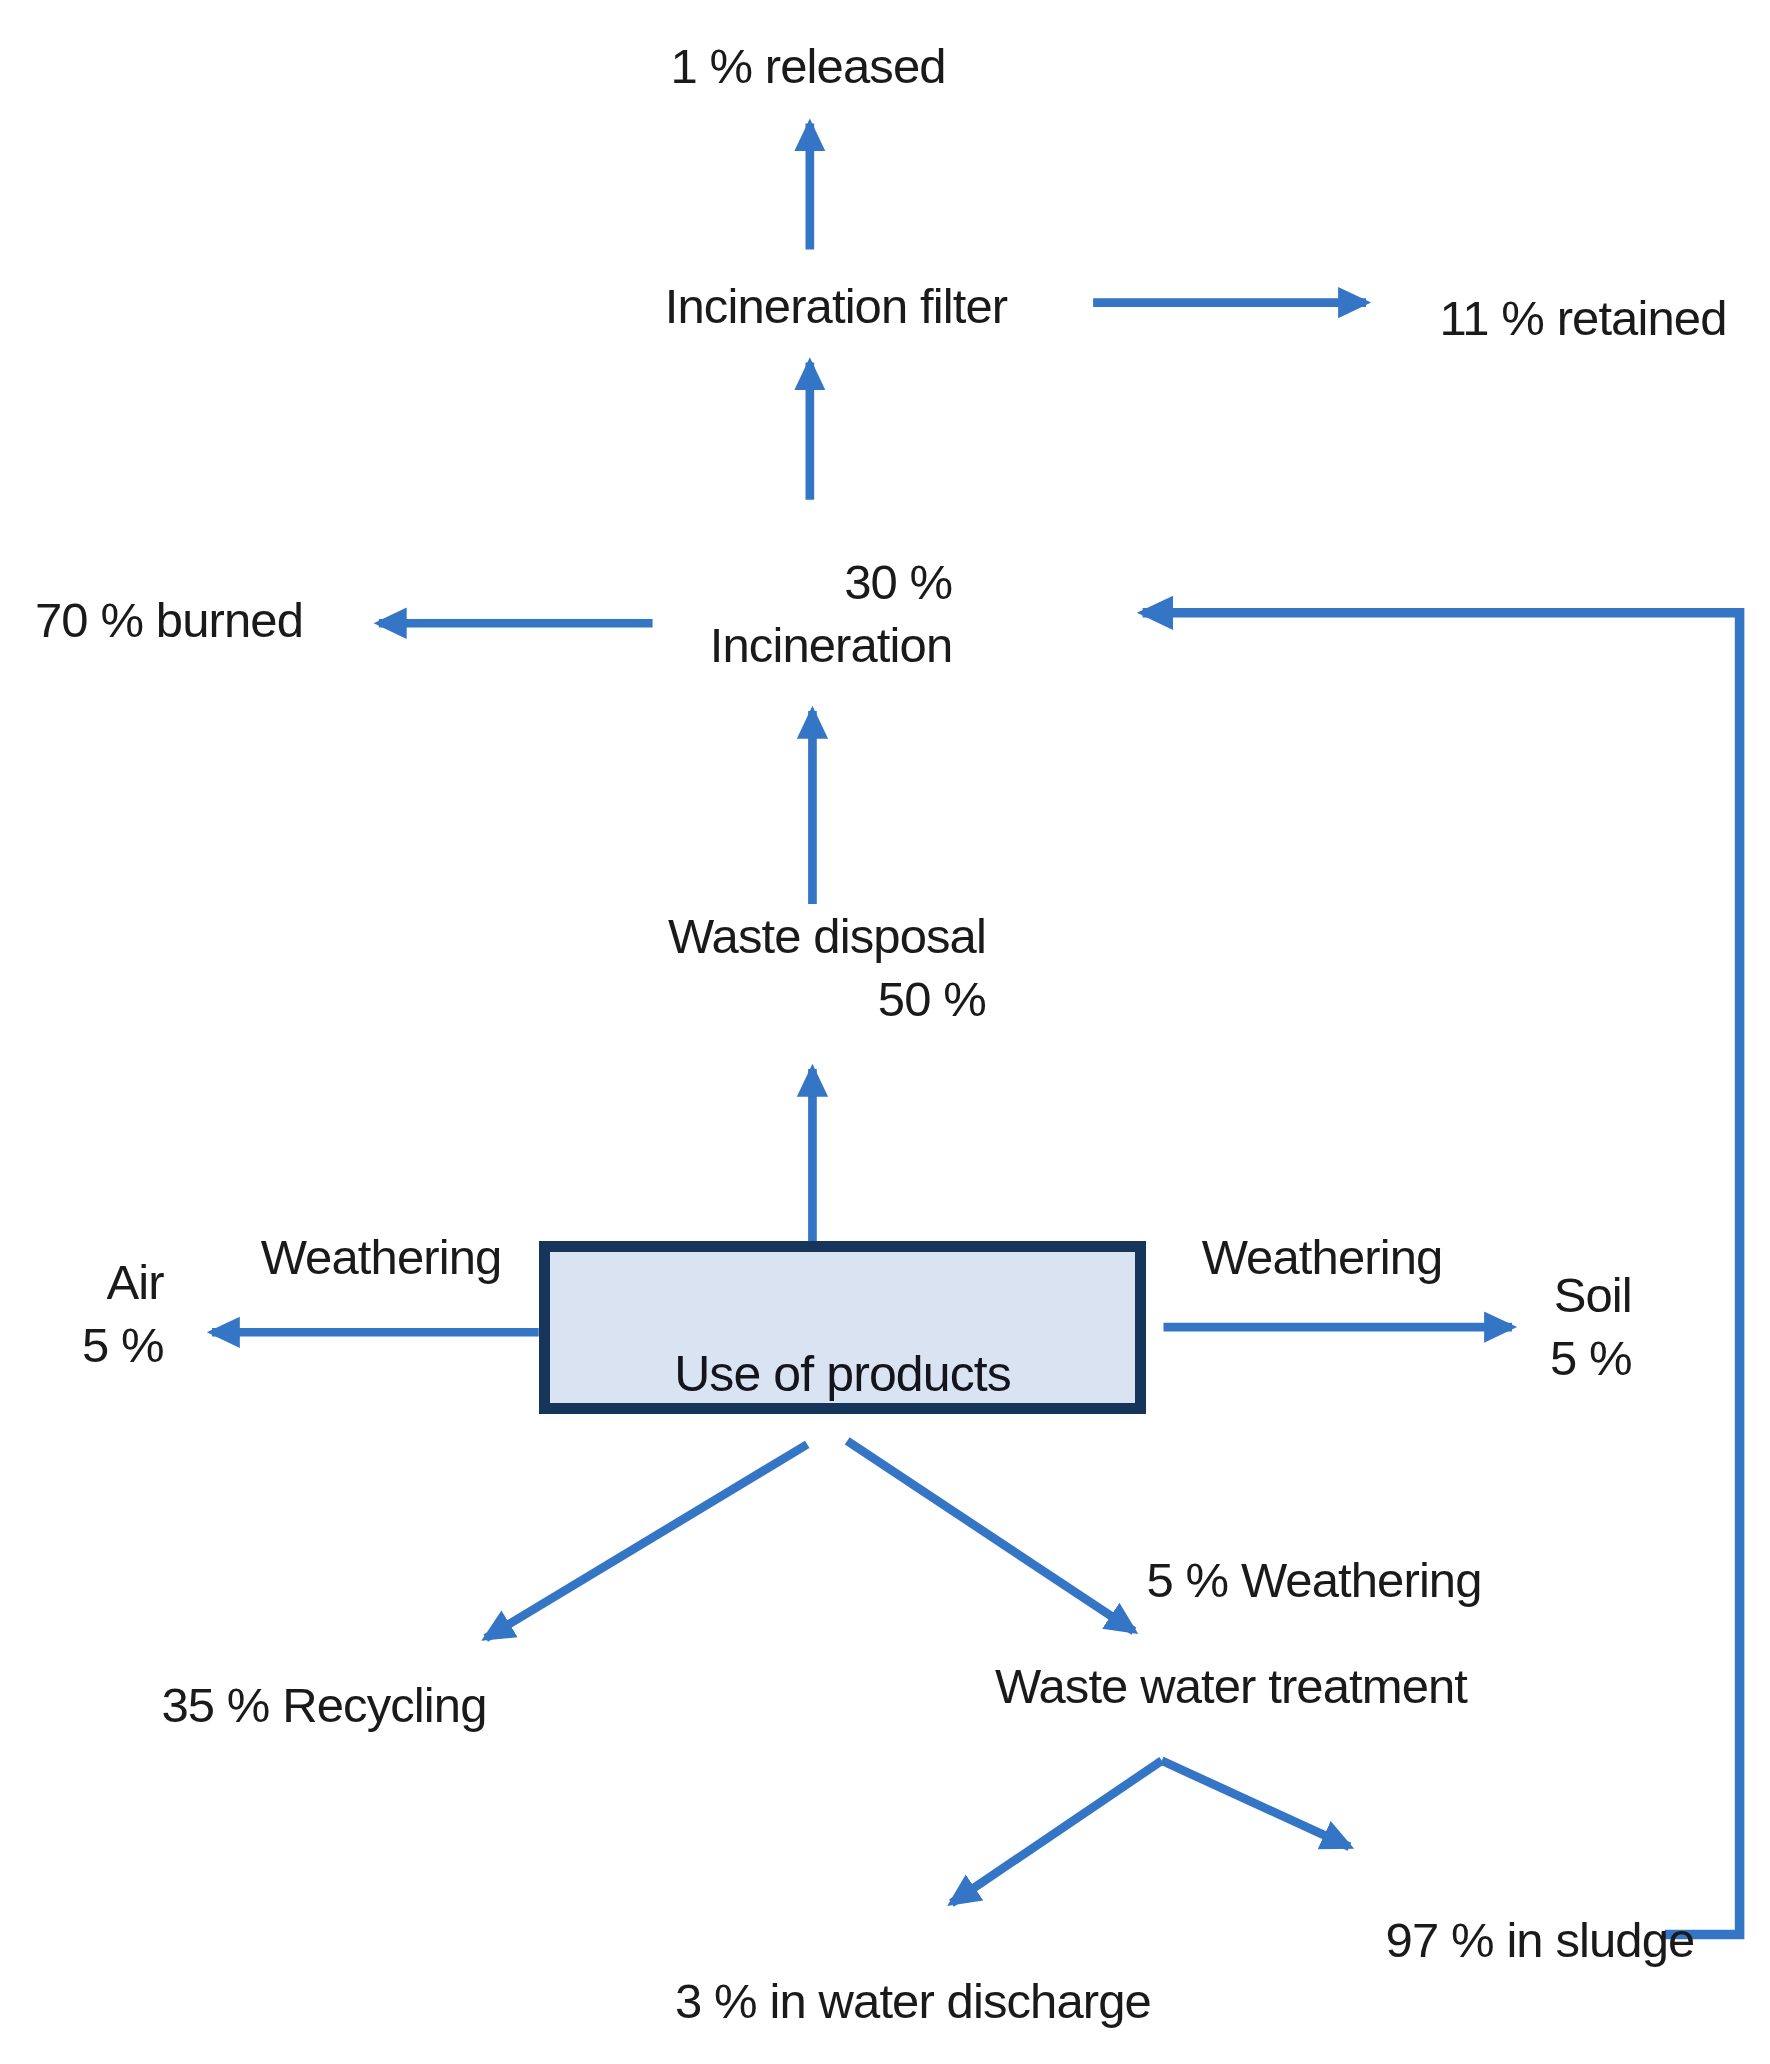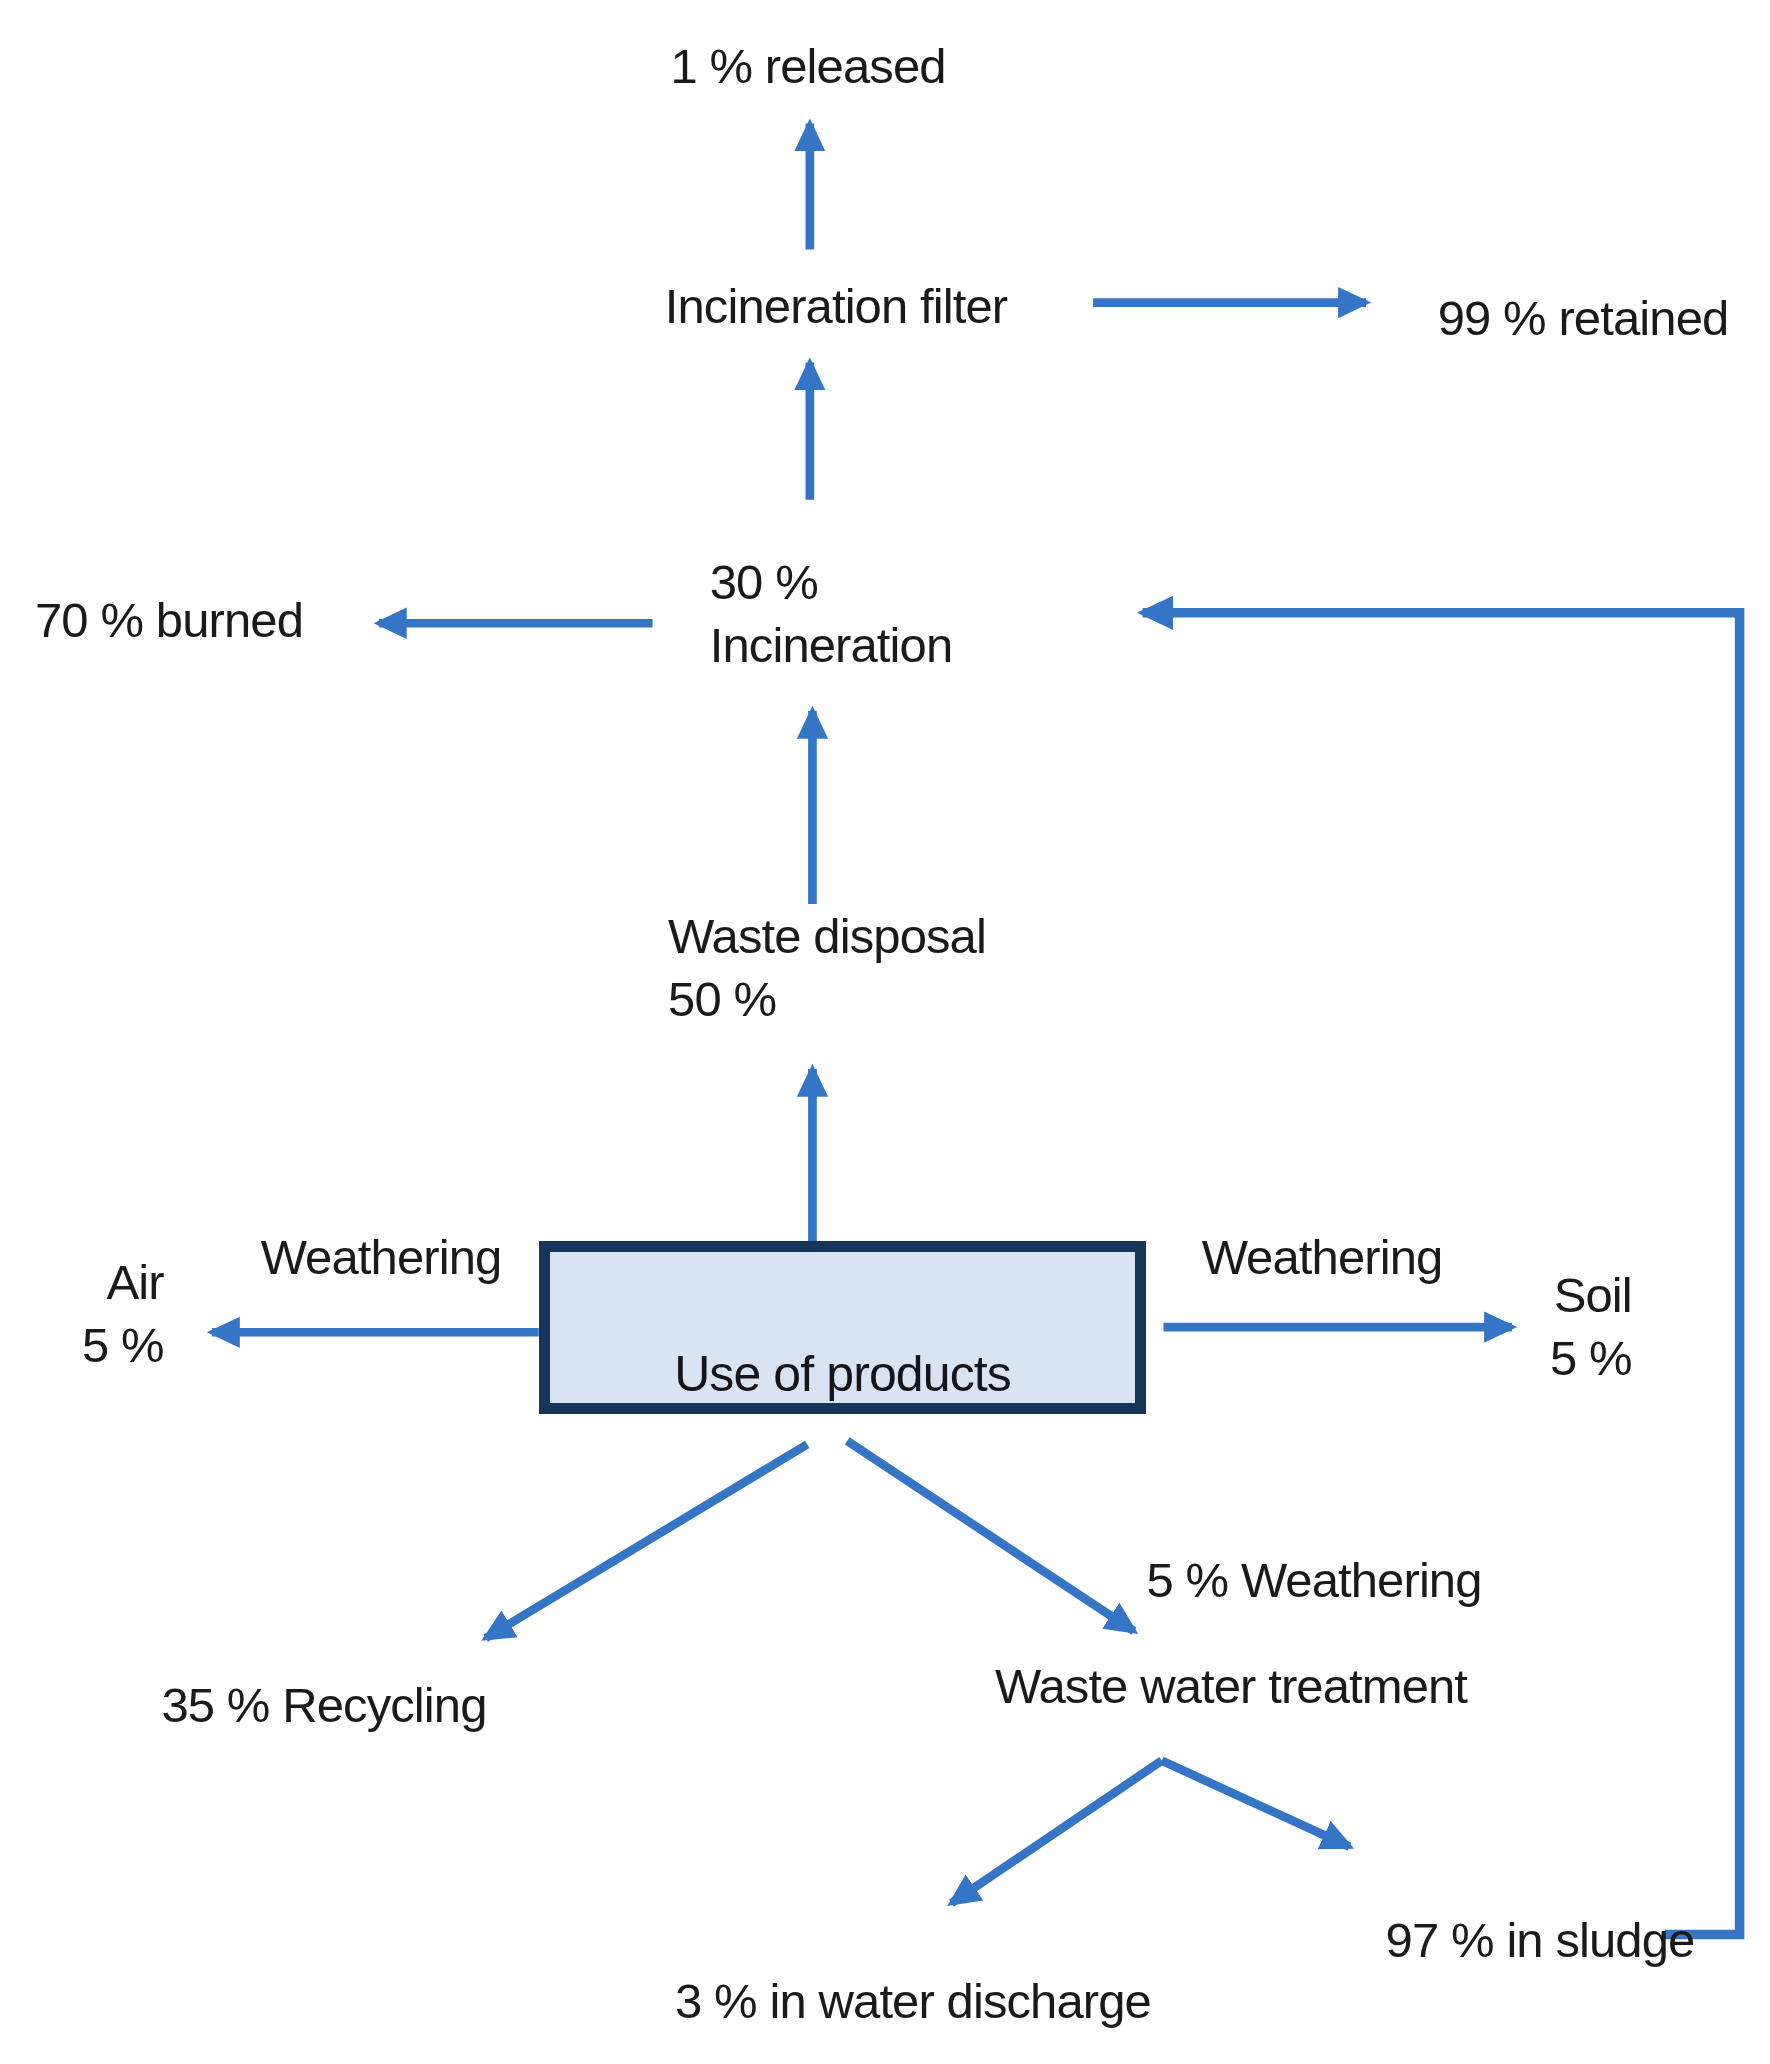--- a/index.html
+++ b/index.html
@@ -26,21 +26,21 @@
   .label {
     position: absolute;
     font-size: 49px;
     letter-spacing: -0.9px;
     line-height: 63px;
     color: #1a1a1a;
     white-space: nowrap;
   }
   .center {
     transform: translate(-50%, -50%);
-    text-align: left;
+    text-align: right;
   }
   .vcenter-left {
     transform: translate(0, 0);
     text-align: right;
   }
   .label span { display: block; }
   #use-box {
     position: absolute;
     left: 539px;
     top: 1241px;
@@ -87,21 +87,21 @@
 
   <div class="label center" style="left:808px; top:66px">
     <span>1 % released</span>
   </div>
 
   <div class="label center" style="left:836px; top:306px">
     <span>Incineration filter</span>
   </div>
 
   <div class="label center" style="left:1583px; top:318px">
-    <span>99 % retained</span>
+    <span>11 % retained</span>
   </div>
 
   <div class="label center" style="left:831px; top:614px">
     <span>30 %</span>
     <span>Incineration</span>
   </div>
 
   <div class="label center" style="left:169px; top:620px">
     <span>70 % burned</span>
   </div>

